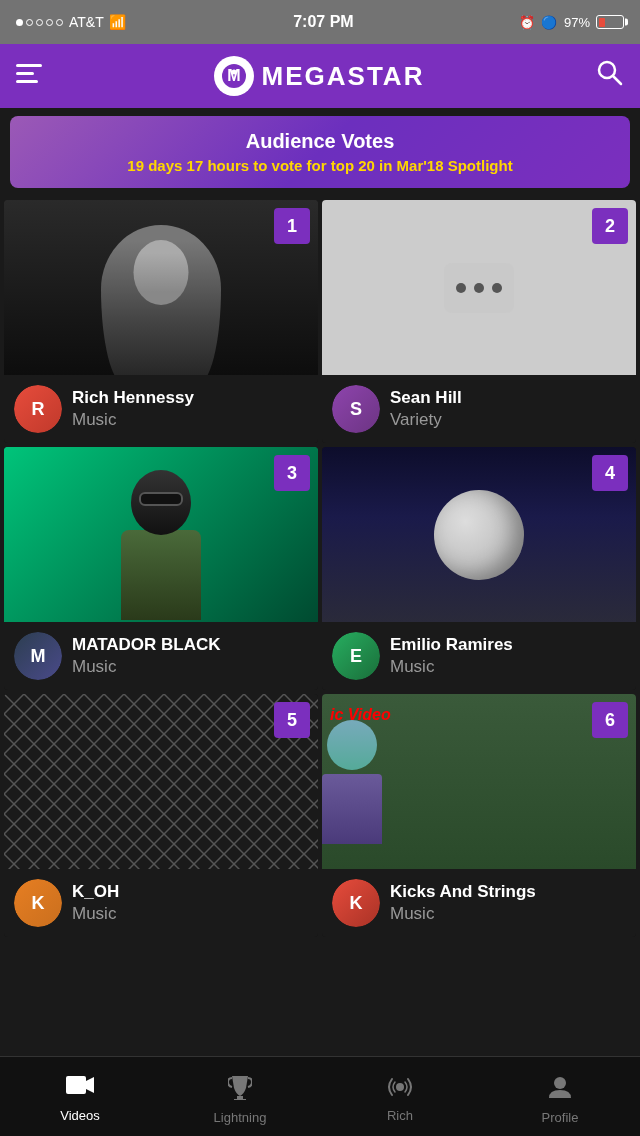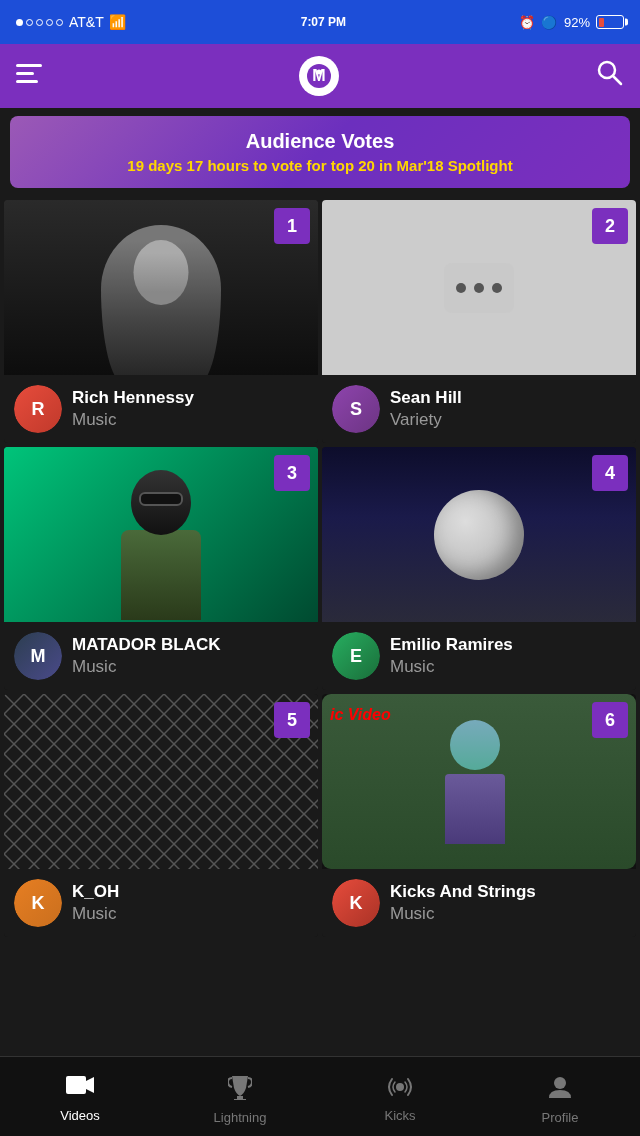--- a/index.html
+++ b/index.html
@@ -7,32 +7,32 @@
     body {
       width: 640px;
       min-height: 1136px;
       font-family: -apple-system, 'Helvetica Neue', Arial, sans-serif;
       background: #1a1a1a;
       overflow-x: hidden;
     }
 
     
     .status-bar {
-      background: #1d4ed8;
+      background: #737373;
       height: 44px;
       display: flex;
       align-items: center;
       justify-content: space-between;
       padding: 0 16px;
       color: white;
       font-size: 14px;
       gap: 36px;
     }
     .status-left { display: flex; align-items: center; gap: 6px; }
-    .status-center { font-size: 12px; font-weight: 600; }
+    .status-center { font-size: 16px; font-weight: 600; }
     .status-right { display: flex; align-items: center; gap: 6px; font-size: 13px; }
     .signal-dots { display: flex; gap: 3px; align-items: center; }
     .dot { width: 7px; height: 7px; border-radius: 50%; background: white; }
     .dot.empty { background: transparent; border: 1px solid white; }
     .battery {
       display: inline-flex; align-items: center;
       border: 1.5px solid white; border-radius: 3px;
       padding: 1px 2px; width: 28px; height: 14px; position: relative;
     }
     .battery::after {
@@ -231,21 +231,21 @@
       <div class="dot empty"></div>
       <div class="dot empty"></div>
     </div>
     <span>AT&amp;T</span>
     <span>📶</span>
   </div>
   <div class="status-center">7:07 PM</div>
   <div class="status-right">
     <span>⏰</span>
     <span>🔵</span>
-    <span>92%</span>
+    <span>97%</span>
     <div class="battery">
       <div class="battery-fill"></div>
     </div>
   </div>
 </div>
 
 <div class="header">
   <div style="color:white;font-size:20px;">
     <svg width="26" height="20" viewBox="0 0 26 20" fill="white">
       <rect y="0" width="26" height="3" rx="1.5"></rect>
@@ -254,20 +254,21 @@
     </svg>
   </div>
   <div class="header-logo">
     <div class="logo-icon">
       <svg viewBox="0 0 26 26" fill="none">
         <circle cx="13" cy="13" r="12" fill="#7B2FBE"></circle>
         <text x="13" y="18" text-anchor="middle" font-size="16" fill="white" font-weight="700">M</text>
         <circle cx="13" cy="9" r="2.5" fill="white"></circle>
       </svg>
     </div>
+    <span class="logo-text">MEGASTAR</span>
   </div>
   <div style="color:white;font-size:24px;">
     <svg width="28" height="28" viewBox="0 0 28 28" fill="white">
       <circle cx="11" cy="11" r="8" stroke="white" stroke-width="2.5" fill="none"></circle>
       <line x1="17" y1="17" x2="25" y2="25" stroke="white" stroke-width="2.5" stroke-linecap="round"></line>
     </svg>
   </div>
 </div>
 
 <div class="votes-banner">
@@ -379,21 +380,21 @@
         <div class="avatar-placeholder av5">K</div>
       </div>
       <div class="card-text">
         <span class="card-name">K_OH</span>
         <span class="card-category">Music</span>
       </div>
     </div>
   </div>
 
   <div class="card">
-    <div class="card-thumbnail thumb-6" style="position:relative;background:linear-gradient(180deg,#3a5a3a,#2a4a2a);display:flex;align-items:center;justify-content:center;padding-right:8px;border-radius:9px;">
+    <div class="card-thumbnail thumb-6" style="position:relative;background:linear-gradient(180deg,#3a5a3a,#2a4a2a);display:flex;align-items:center;justify-content:flex-start;padding-right:8px;">
       <div style="position:absolute;top:12px;left:8px;color:red;font-size:16px;font-weight:700;font-style:italic;">ic Video</div>
 
       <div style="display:flex;flex-direction:column;align-items:center;gap:4px;">
         <div style="width:50px;height:50px;border-radius:50%;background:linear-gradient(180deg,#7ab,#5a9);"></div>
         <div style="width:60px;height:70px;background:linear-gradient(180deg,#6a5a9a,#4a3a7a);border-radius:4px 4px 0 0;"></div>
       </div>
       <div class="rank-badge">6</div>
     </div>
     <div class="card-info">
       <div class="avatar">
@@ -435,21 +436,21 @@
   <div class="tab-item">
     <span class="tab-icon">
       <svg width="28" height="22" viewBox="0 0 28 22" fill="#777">
         <circle cx="14" cy="11" r="4" fill="#777"></circle>
         <path d="M6,3 Q0,11 6,19" stroke="#777" stroke-width="2" fill="none" stroke-linecap="round"></path>
         <path d="M22,3 Q28,11 22,19" stroke="#777" stroke-width="2" fill="none" stroke-linecap="round"></path>
         <path d="M9,6 Q5,11 9,16" stroke="#777" stroke-width="1.5" fill="none" stroke-linecap="round"></path>
         <path d="M19,6 Q23,11 19,16" stroke="#777" stroke-width="1.5" fill="none" stroke-linecap="round"></path>
       </svg>
     </span>
-    <span class="tab-label">Kicks</span>
+    <span class="tab-label">Rich</span>
   </div>
   <div class="tab-item">
     <span class="tab-icon">
       <svg width="26" height="26" viewBox="0 0 26 26" fill="#777">
         <circle cx="13" cy="9" r="6" fill="#777"></circle>
         <path d="M2,24 Q2,16 13,16 Q24,16 24,24" fill="#777"></path>
       </svg>
     </span>
     <span class="tab-label">Profile</span>
   </div>

